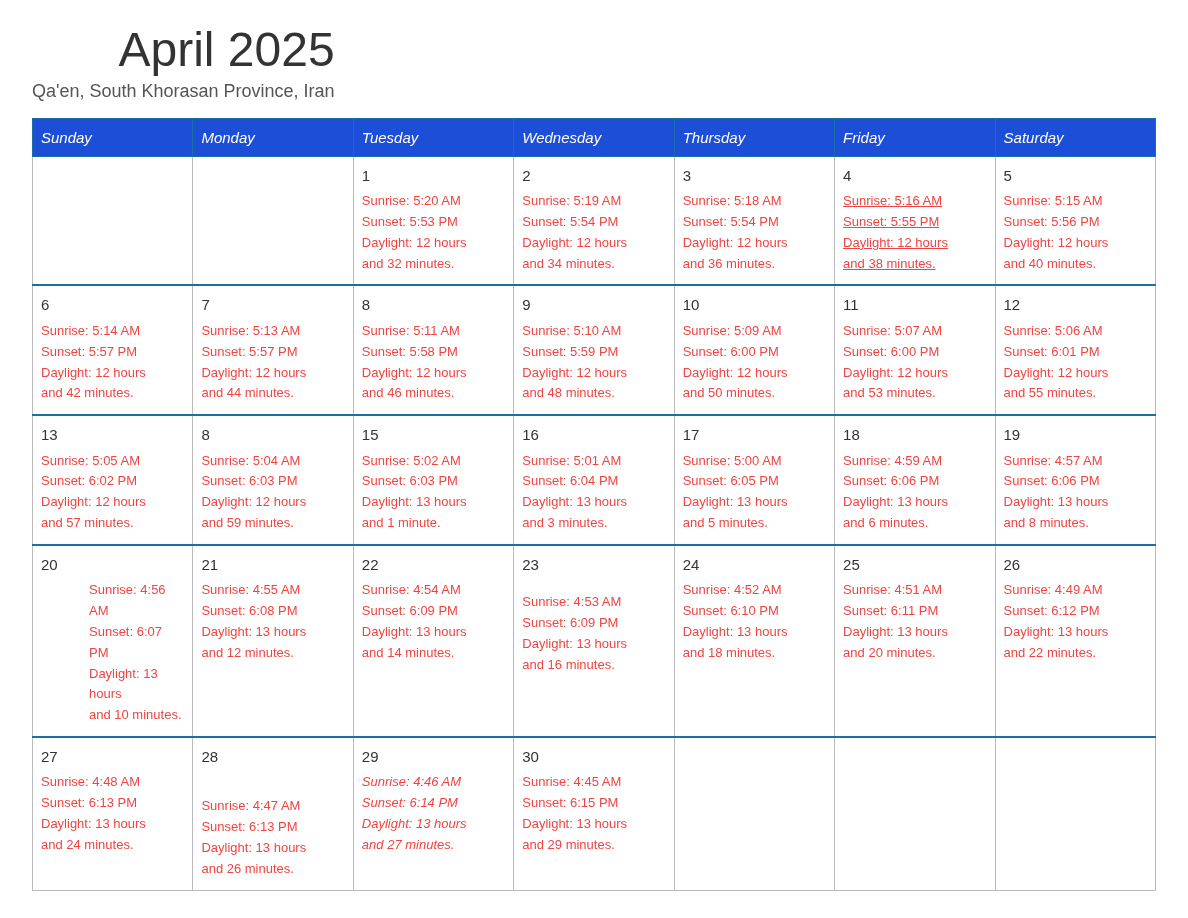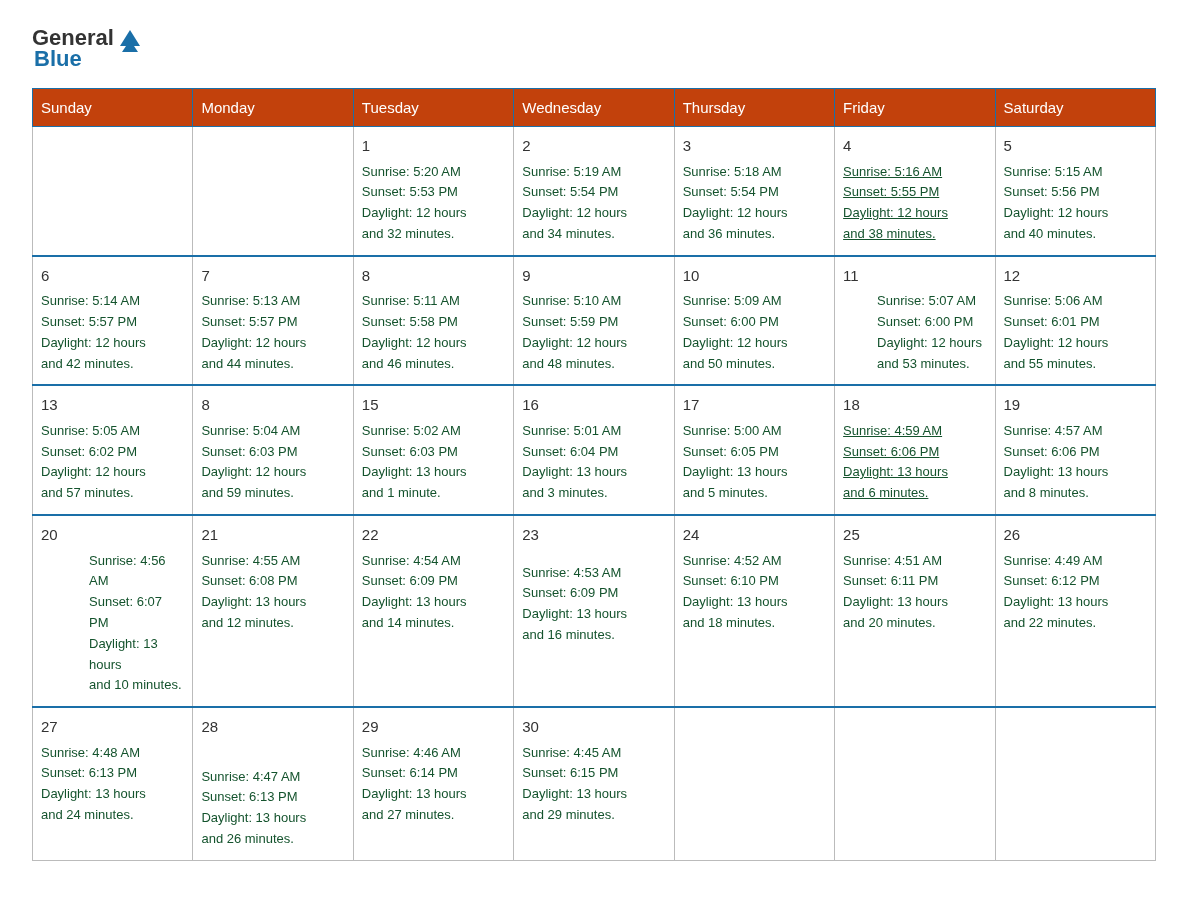--- a/index.html
+++ b/index.html
@@ -52,27 +52,28 @@
       font-weight: normal;
       color: #555;
       margin-top: 4px;
     }
     .calendar {
       width: 100%;
       border-collapse: collapse;
       border: 1px solid #999;
     }
     .calendar thead tr th {
-      background-color: #c2410c;
+      background-color: #1d4ed8;
       color: #fff;
       padding: 10px 8px;
       text-align: left;
       font-size: 15px;
       font-weight: normal;
       border: 1px solid #1a6fa8;
+      font-style: italic;
     }
     .calendar tbody tr td {
       vertical-align: top;
       padding: 8px 8px 10px 8px;
       border: 1px solid #bbb;
       border-bottom: 2px solid #1a6fa8;
       width: 14.28%;
       min-height: 100px;
       font-size: 13px;
       line-height: 1.5;
@@ -81,43 +82,35 @@
       border-bottom: 1px solid #bbb;
     }
     .day-number {
       font-size: 15px;
       font-weight: normal;
       color: #333;
       display: block;
       margin-bottom: 4px;
     }
     .day-info {
-      color: #14532d;
+      color: #ef4444;
       font-size: 13px;
       line-height: 1.6;
     }
     .empty-cell {
       background: #fff;
     }
   </style>
 </head>
 <body>
 
 <div class="header">
-  <div class="logo">
-    <div style="display:flex;flex-direction:column;align-items:flex-start;">
-      <div style="display:flex;align-items:center;">
-        <span class="logo-text-general">General</span>
-        <svg class="logo-icon" viewBox="0 0 28 28" xmlns="http://www.w3.org/2000/svg">
-          <polygon points="4,22 14,6 24,22" fill="#1a6fa8"></polygon>
-          <polygon points="10,22 18,22 22,28 6,28" fill="#1a6fa8"></polygon>
-        </svg>
-      </div>
-      <span class="logo-text-blue" style="margin-top:-6px;margin-left:2px;">Blue</span>
-    </div>
+  <div class="title-block">
+    <h1>April 2025</h1>
+    <h2>Qa'en, South Khorasan Province, Iran</h2>
   </div>
 </div>
 
 <table class="calendar">
   <thead>
     <tr>
     <th>Sunday</th>
         <th>Monday</th>
         <th>Tuesday</th>
         <th>Wednesday</th>
@@ -197,21 +190,21 @@
         </td>
         <td>
           <span class="day-number">10</span>
           <div class="day-info" style="white-space: pre-line;">Sunrise: 5:09 AM
 Sunset: 6:00 PM
 Daylight: 12 hours
 and 50 minutes.</div>
         </td>
         <td>
           <span class="day-number">11</span>
-          <div class="day-info" style="white-space: pre-line; margin-left: 34px;">Sunrise: 5:07 AM
+          <div class="day-info" style="white-space: pre-line;">Sunrise: 5:07 AM
 Sunset: 6:00 PM
 Daylight: 12 hours
 and 53 minutes.</div>
         </td>
         <td>
           <span class="day-number">12</span>
           <div class="day-info" style="white-space: pre-line;">Sunrise: 5:06 AM
 Sunset: 6:01 PM
 Daylight: 12 hours
 and 55 minutes.</div>
@@ -248,21 +241,21 @@
         </td>
         <td>
           <span class="day-number">17</span>
           <div class="day-info" style="white-space: pre-line;">Sunrise: 5:00 AM
 Sunset: 6:05 PM
 Daylight: 13 hours
 and 5 minutes.</div>
         </td>
         <td>
           <span class="day-number">18</span>
-          <div class="day-info" style="white-space: pre-line; text-decoration: underline;">Sunrise: 4:59 AM
+          <div class="day-info" style="white-space: pre-line;">Sunrise: 4:59 AM
 Sunset: 6:06 PM
 Daylight: 13 hours
 and 6 minutes.</div>
         </td>
         <td>
           <span class="day-number">19</span>
           <div class="day-info" style="white-space: pre-line;">Sunrise: 4:57 AM
 Sunset: 6:06 PM
 Daylight: 13 hours
 and 8 minutes.</div>
@@ -329,21 +322,21 @@
         </td>
         <td>
           <span class="day-number">28</span>
           <div class="day-info" style="white-space: pre-line; margin-top: 28px;">Sunrise: 4:47 AM
 Sunset: 6:13 PM
 Daylight: 13 hours
 and 26 minutes.</div>
         </td>
         <td>
           <span class="day-number">29</span>
-          <div class="day-info" style="white-space: pre-line;">Sunrise: 4:46 AM
+          <div class="day-info" style="white-space: pre-line; font-style: italic;">Sunrise: 4:46 AM
 Sunset: 6:14 PM
 Daylight: 13 hours
 and 27 minutes.</div>
         </td>
         <td>
           <span class="day-number">30</span>
           <div class="day-info" style="white-space: pre-line;">Sunrise: 4:45 AM
 Sunset: 6:15 PM
 Daylight: 13 hours
 and 29 minutes.</div>

